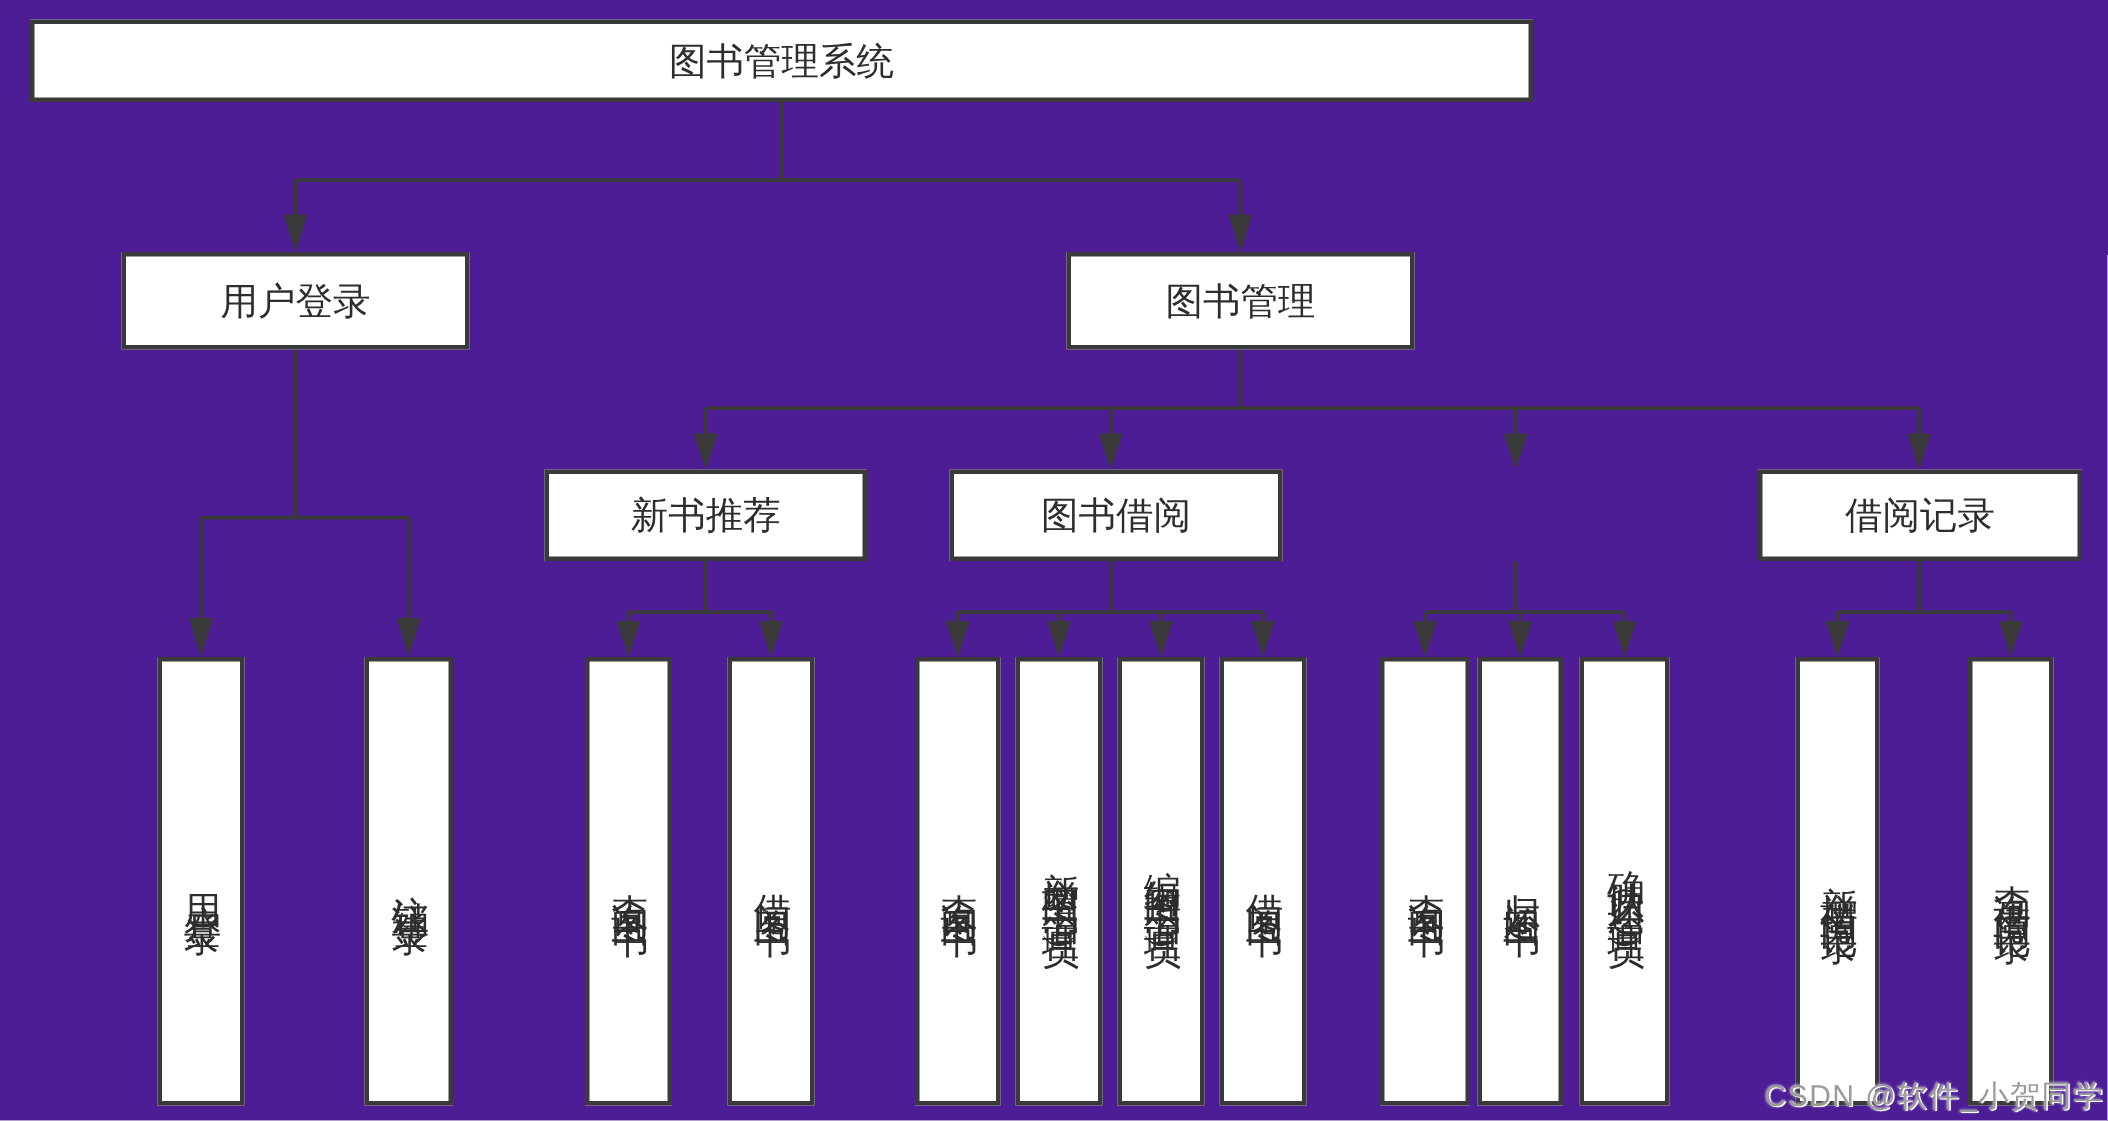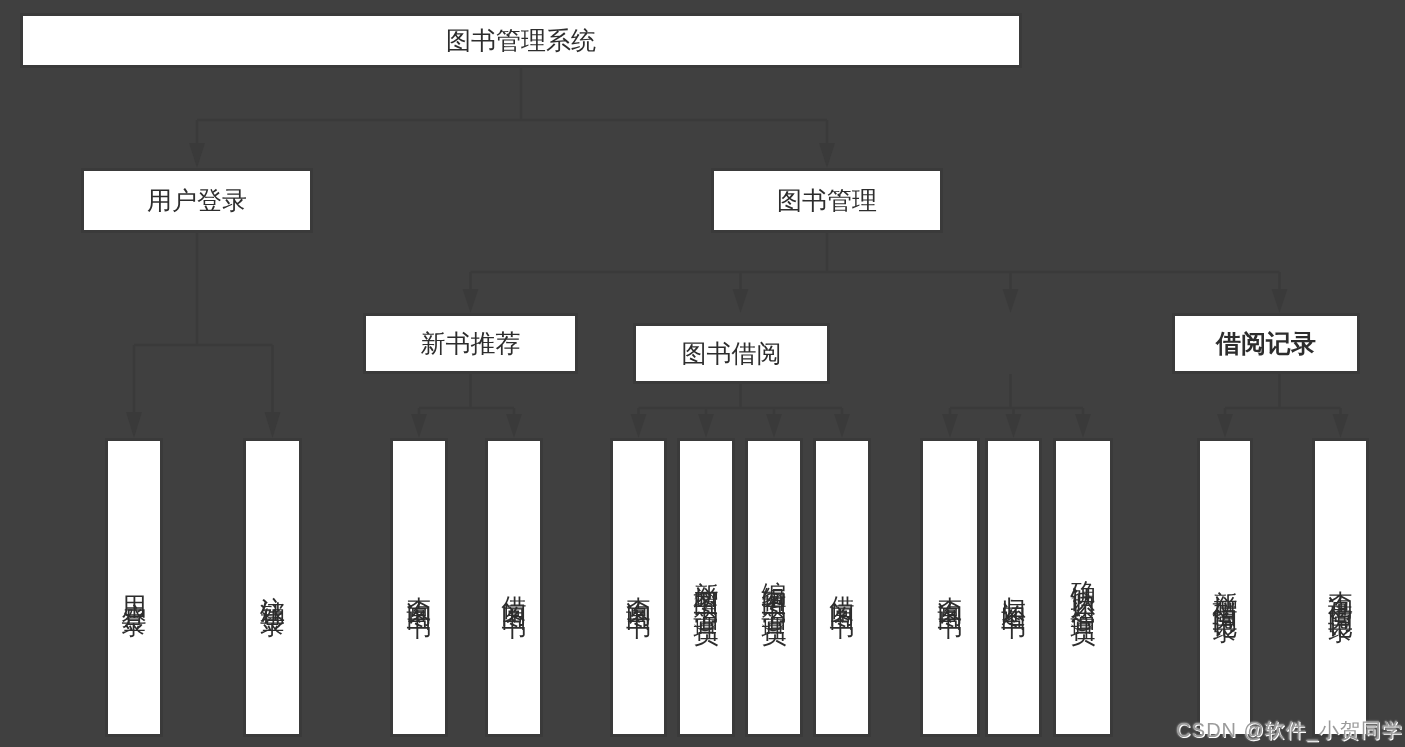--- a/index.html
+++ b/index.html
@@ -4,21 +4,21 @@
 <style>
   html, body {
     margin: 0;
     padding: 0;
     background: #ffffff;
   }
   .stage {
     position: relative;
     width: 1405px;
     height: 747px;
-    background: #404040;
+    background: #4c1d95;
     font-family: "Liberation Sans", sans-serif;
     overflow: hidden;
   }
   .connector-layer {
     position: absolute;
     left: 0;
     top: 0;
     width: 1405px;
     height: 747px;
     pointer-events: none;
@@ -107,24 +107,24 @@
   <div class="node" style="left:81px; top:168px; width:232px; height:65px;">
     <span class="lbl">用户登录</span>
   </div>
   <div class="node" style="left:711px; top:168px; width:232px; height:65px;">
     <span class="lbl">图书管理</span>
   </div>
 
   <div class="node" style="left:363px; top:313px; width:215px; height:61px;">
     <span class="lbl">新书推荐</span>
   </div>
-  <div class="node" style="left:633px; top:313px; width:197px; height:61px;margin-top:10px;">
+  <div class="node" style="left:633px; top:313px; width:222px; height:61px;">
     <span class="lbl">图书借阅</span>
   </div>
-  <div class="node" style="left:1172px; top:313px; width:188px; height:61px;font-weight:bold;">
+  <div class="node" style="left:1172px; top:313px; width:216px; height:61px;">
     <span class="lbl">借阅记录</span>
   </div>
 
   <div class="node vnode" style="left:105px; top:438px; width:58px; height:299px;">
     <span class="lbl">用户登录</span>
   </div>
   <div class="node vnode" style="left:243px; top:438px; width:59px; height:299px;">
     <span class="lbl">注销登录</span>
   </div>
 

